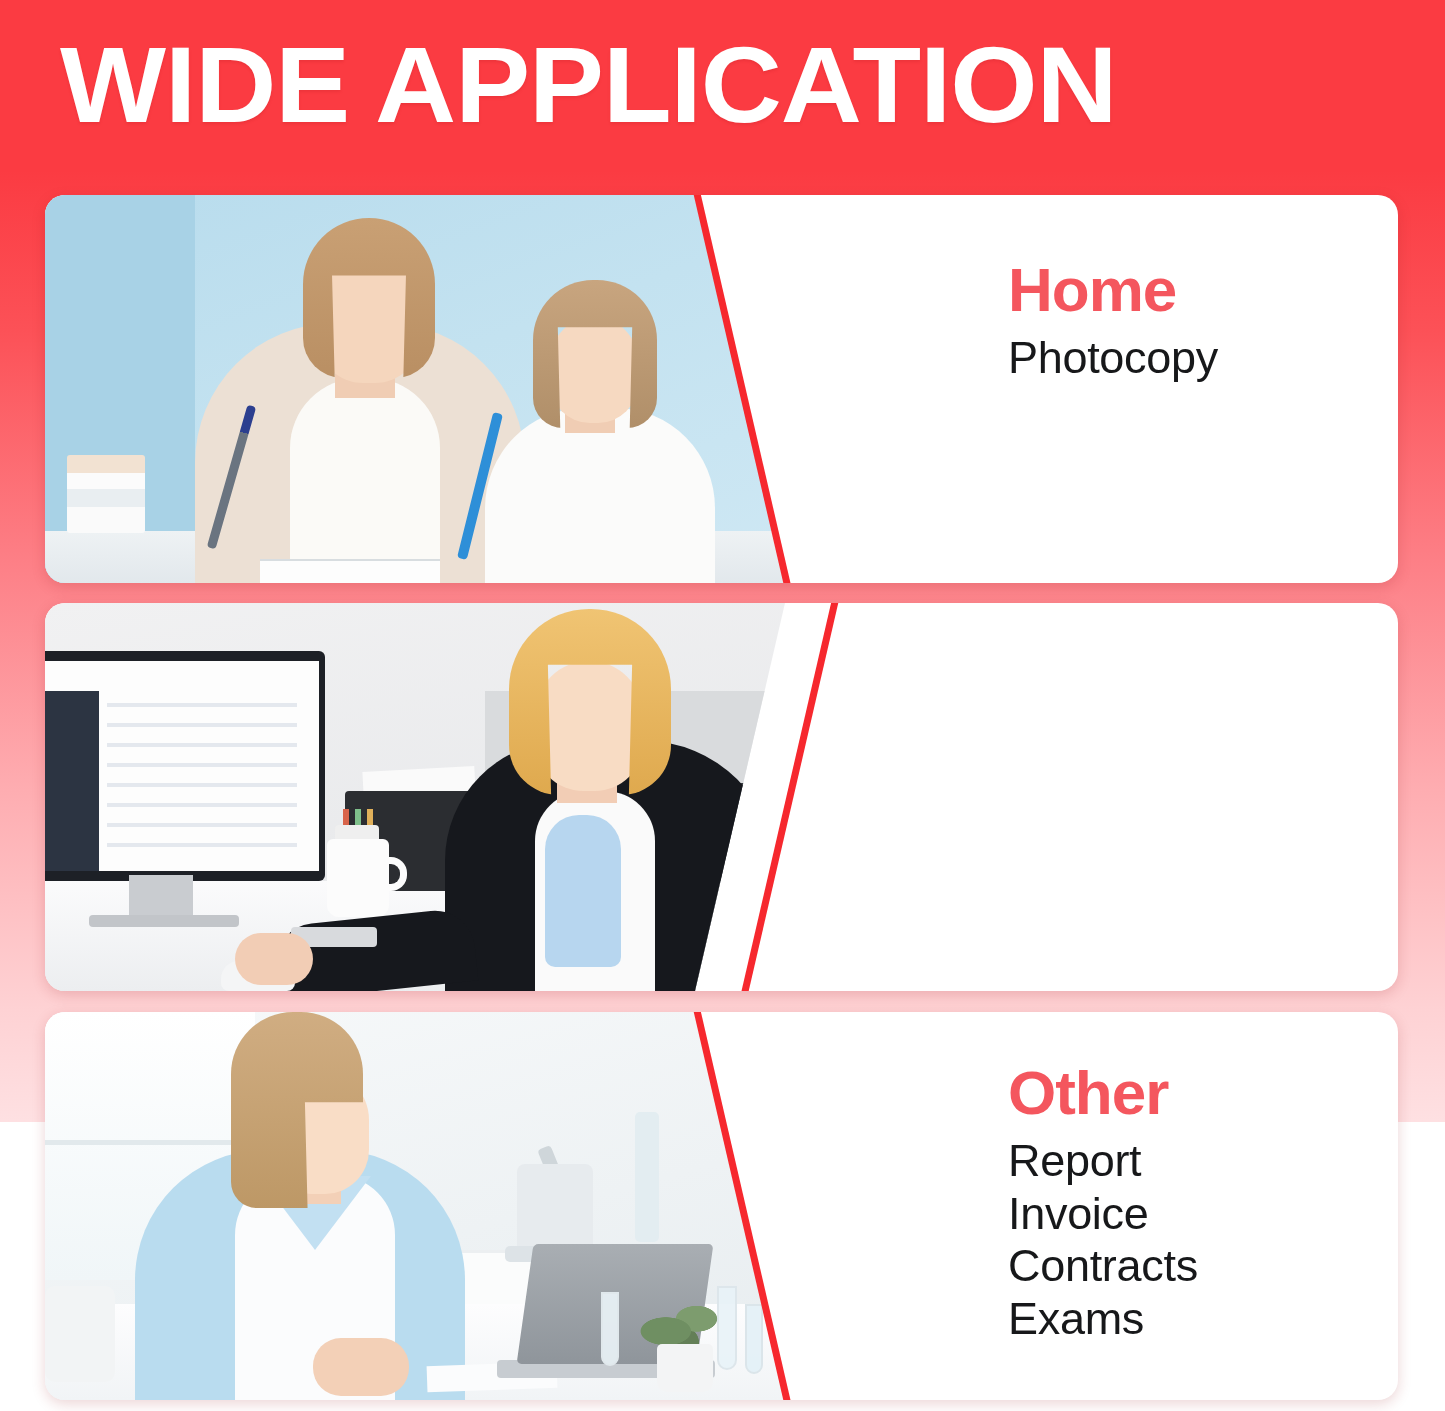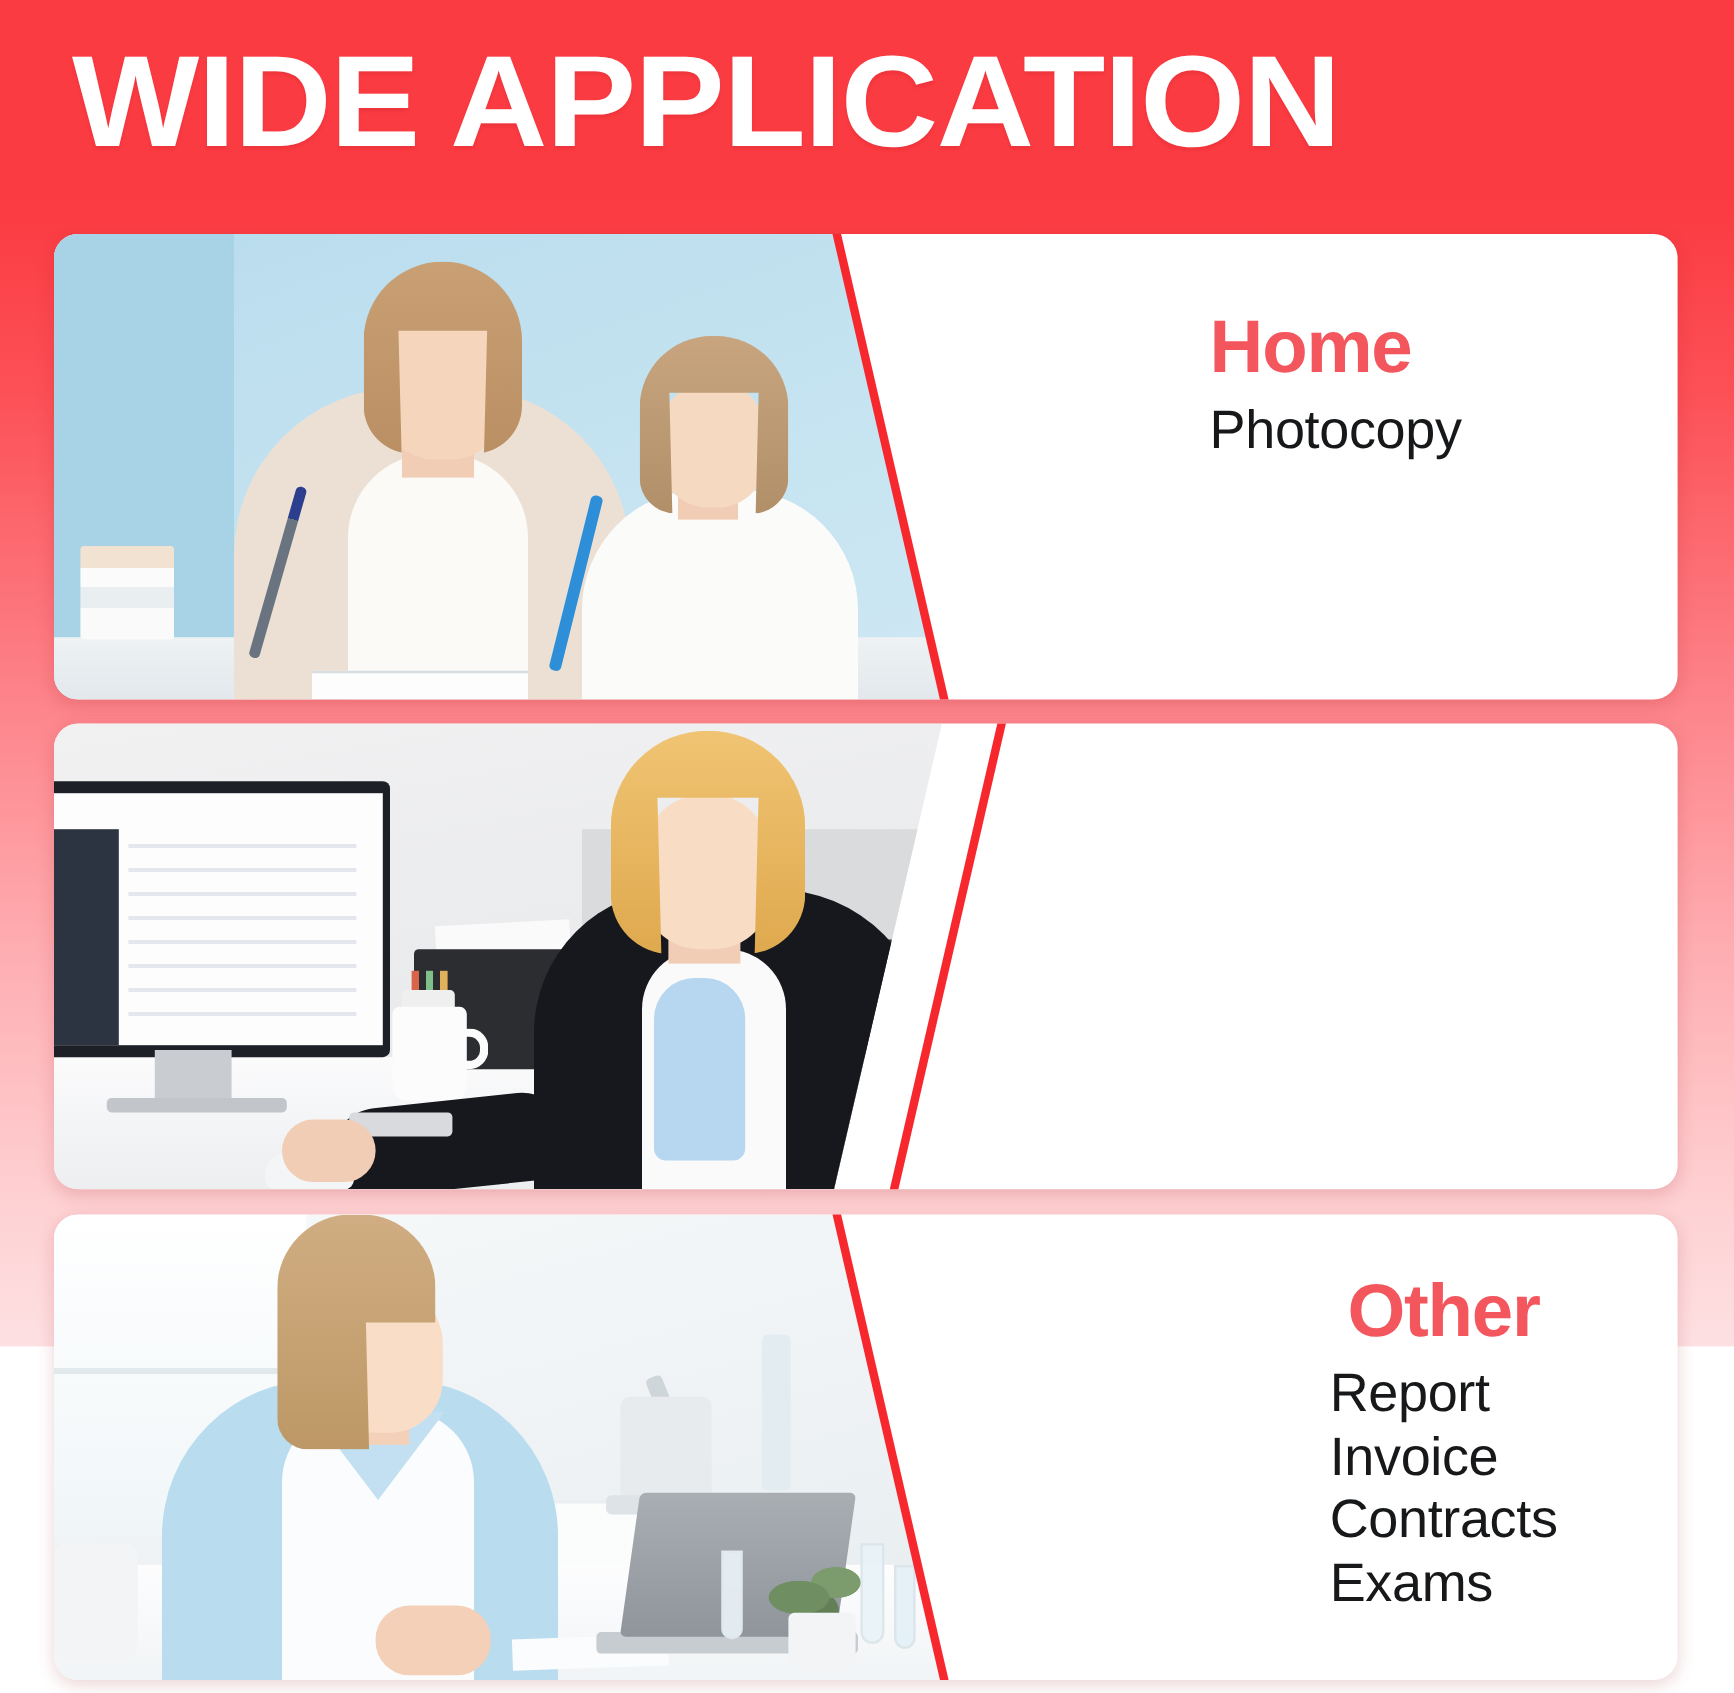--- a/index.html
+++ b/index.html
@@ -164,21 +164,21 @@
   
   .panel {
     position:absolute;
     left:918px; top:0;
     width:435px; height:100%;
     display:flex; flex-direction:column; justify-content:center;
     padding-left:45px;
   }
   #card-0 .panel { justify-content:flex-start; padding-top:62px; }
   #card-1 .panel { justify-content:flex-start; padding-top:78px; }
-  #card-2 .panel { justify-content:flex-start; padding-top:48px;align-items:center; }
+  #card-2 .panel { justify-content:flex-start; padding-top:48px; }
 
   .panel-heading {
     color:#f4565e;
     font-size:62px;
     font-weight:bold;
     line-height:1.05;
     letter-spacing:-1px;
     margin-bottom:10px;
   }
   .panel-list { list-style:none; }

